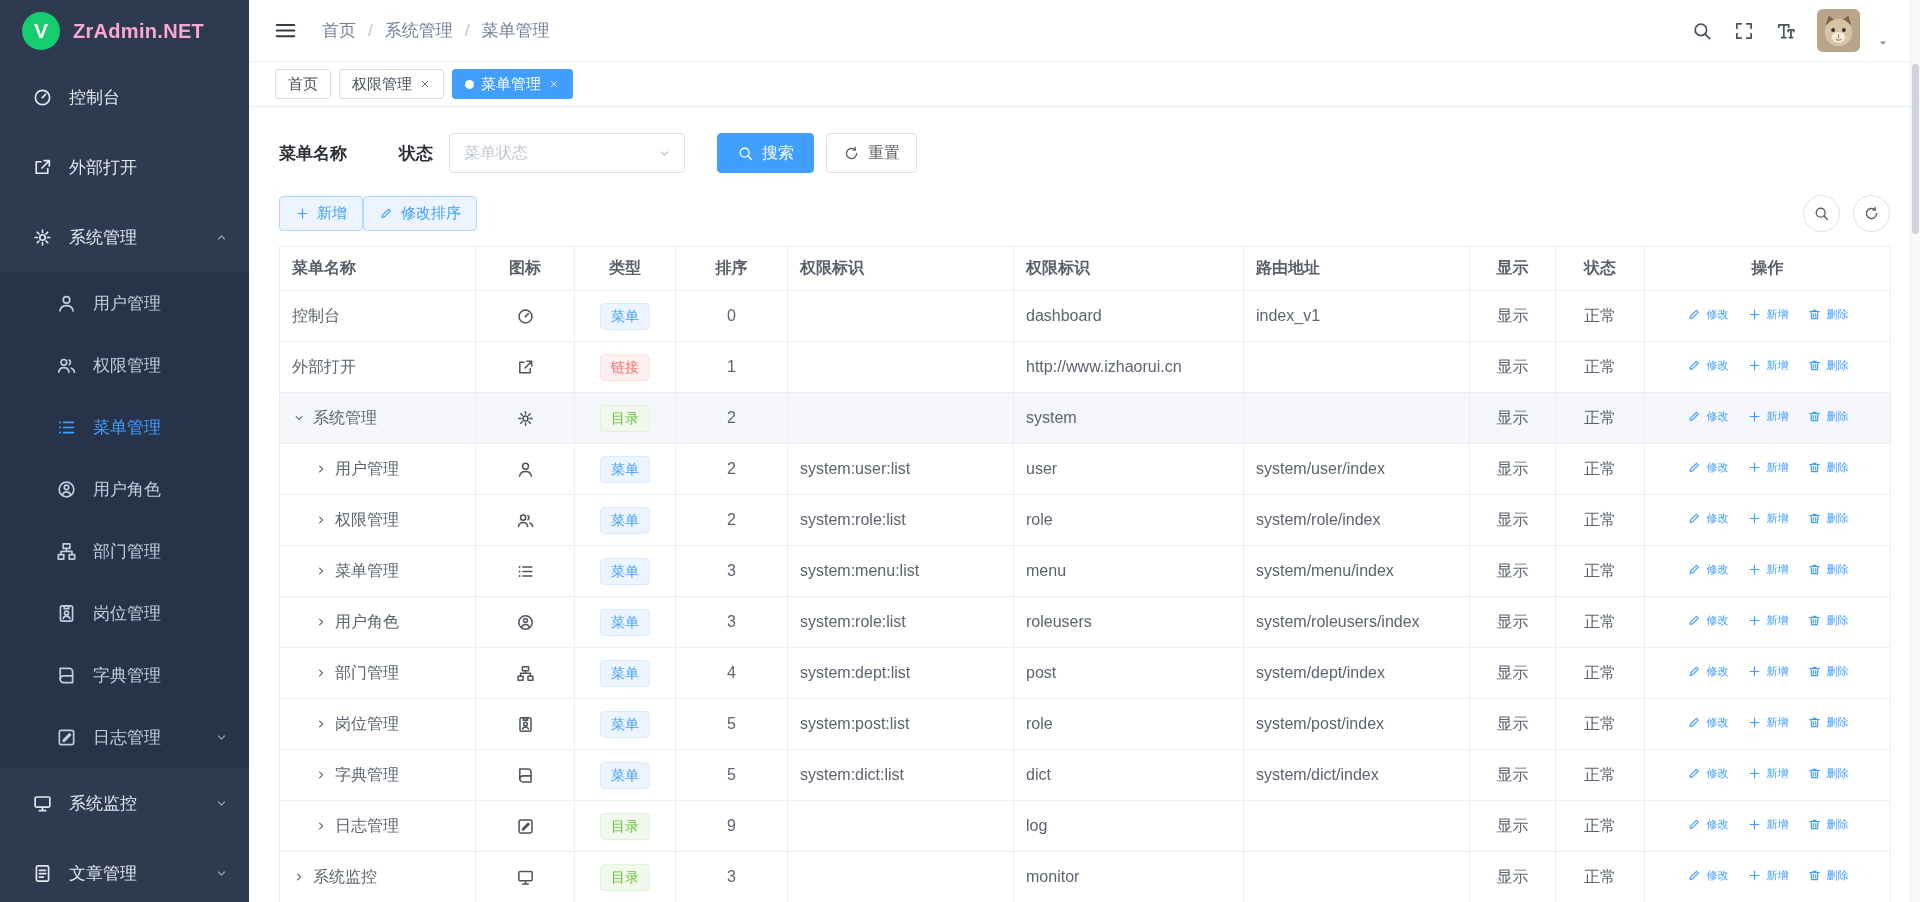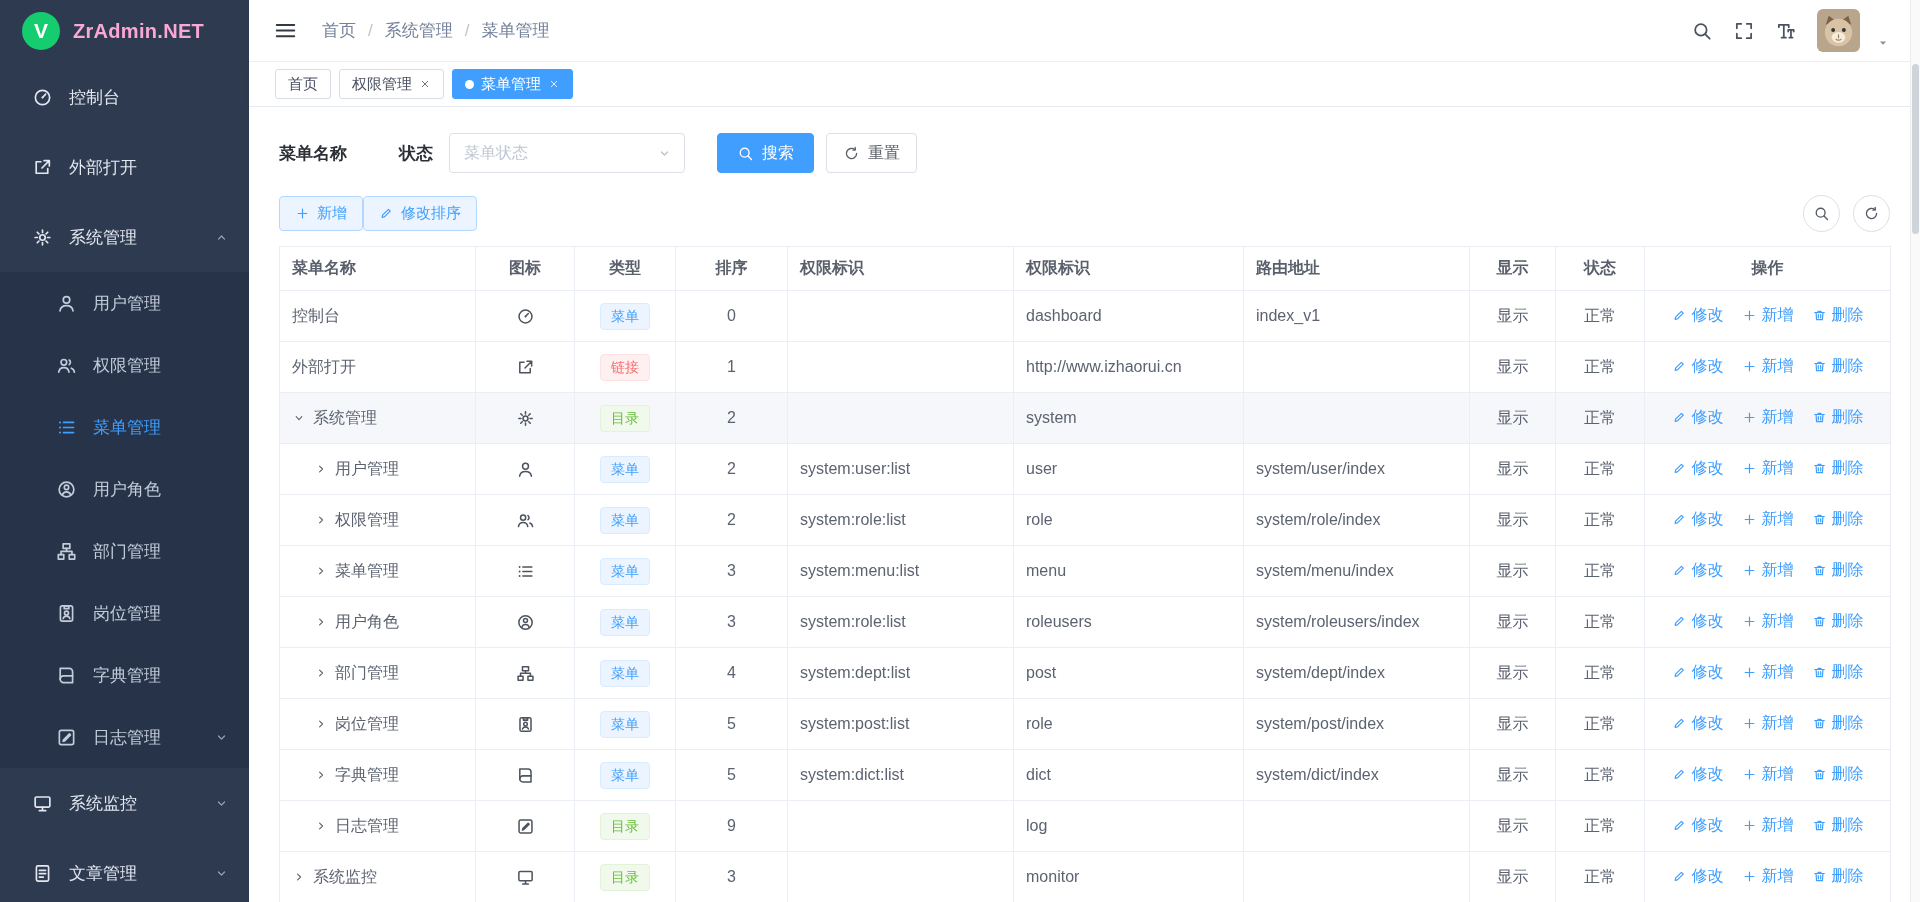--- a/index.html
+++ b/index.html
@@ -91,22 +91,22 @@
   .name-cell{display:flex;align-items:center}
   .indent{display:inline-block;flex-shrink:0}
   .expand{display:inline-flex;margin-right:7px;color:#5c6370;cursor:pointer}
   .expand .ic{width:14px;height:14px}
   .cell-ic{color:#4d545e}
   .cell-ic .ic{width:19px;height:19px}
   .tag{display:inline-block;height:27px;line-height:25px;padding:0 10px;border-radius:4px;font-size:14px;border:1px solid transparent}
   .tag-primary{background:var(--tag_primary_bg,#ecf5ff);border-color:#d9ecff;color:var(--primary,#409eff)}
   .tag-danger{background:var(--tag_danger_bg,#fef0f0);border-color:#fde2e2;color:var(--danger,#f56c6c)}
   .tag-success{background:var(--tag_success_bg,#f0f9eb);border-color:#e1f3d8;color:var(--success,#67c23a)}
-  .action-link{color:var(--primary,#409eff);display:inline-flex;align-items:center;gap:5px;margin:0 9px;
-    cursor:pointer;font-size:16px;white-space:nowrap}
+  .action-link{color:var(--primary,#409eff);display:inline-flex;align-items:flex-start;gap:5px;margin:0 9px;
+    cursor:pointer;font-size:11px;white-space:nowrap}
   .action-link .ic{width:15px;height:15px}
 
   
   .scrollbar-track{position:fixed;right:0;top:0;width:10px;height:902px;background:#fafafa;border-left:1px solid #ececec}
   .scrollbar-thumb{position:absolute;left:1px;top:64px;width:7px;height:170px;border-radius:4px;background:#cfd3da;cursor:pointer}
 </style>
 </head>
 <body>
 
 <div class="app">

